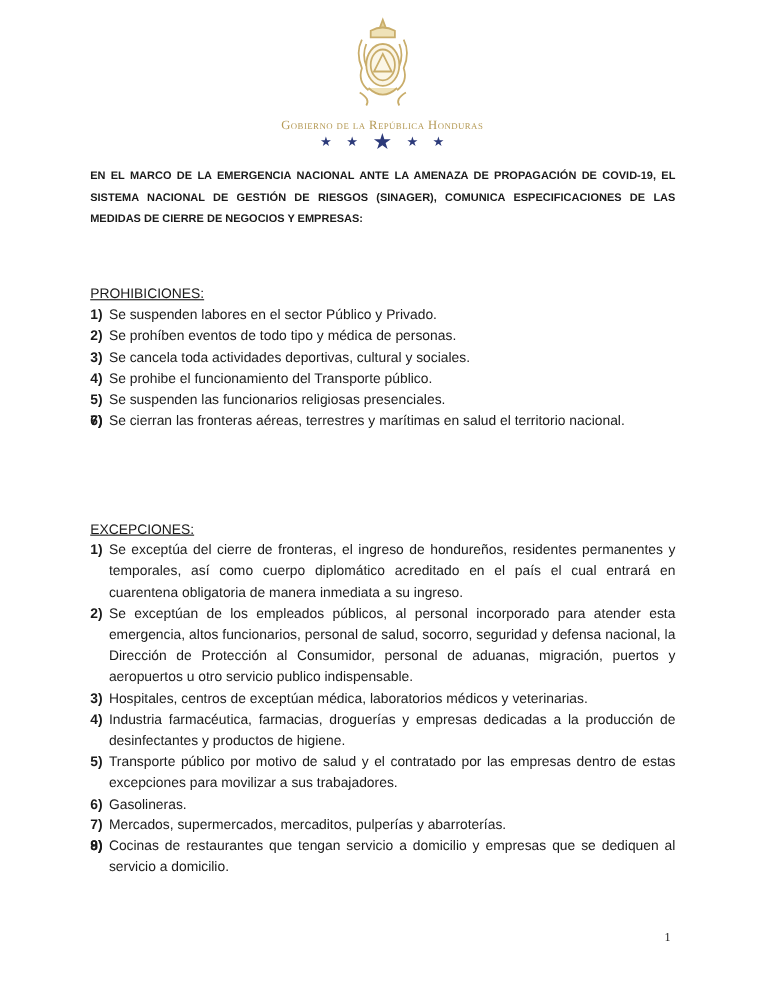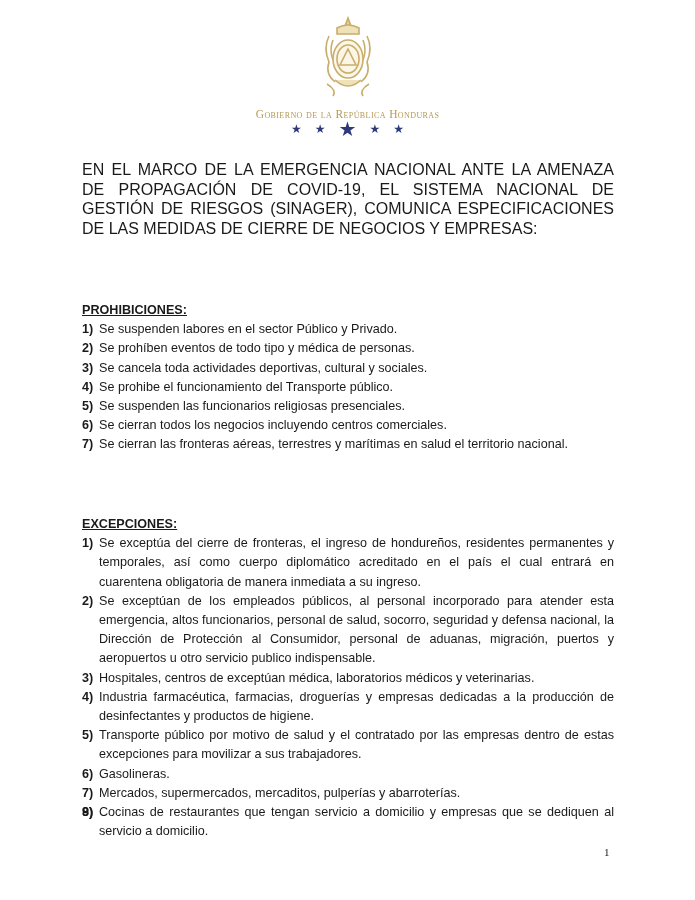--- a/index.html
+++ b/index.html
@@ -5,24 +5,24 @@
     html, body { margin: 0; padding: 0; background: #ffffff; }
     body { width: 695px; height: 900px; position: relative; overflow: hidden;
       font-family: "Liberation Sans", "DejaVu Sans", sans-serif; color: #1a1a1a; }
     .header { position: absolute; left: 0; top: 14px; width: 695px; text-align: center; }
     .crest { width: 66px; height: 86px; margin: 0 auto; display: block; }
     .gov-name { margin-top: 8px; font-family: "Liberation Serif", "DejaVu Serif", serif;
       font-variant: small-caps; font-size: 11.5px; letter-spacing: 0.4px; color: #b59a55; }
     .stars { margin-top: 2px; display: flex; justify-content: center; align-items: center; gap: 13px; color: #2c3a7a; }
     .stars span { font-size: 12px; line-height: 14px; }
     .stars span.big { font-size: 20px; }
-    .intro { position: absolute; left: 82px; top: 160px; width: 532px; font-weight: normal;
-      font-size: 16px; line-height: 19.5px; text-align: justify; text-align-last: left; }
+    .intro { position: absolute; left: 82px; top: 151px; width: 532px; font-weight: bold;
+      font-size: 10px; line-height: 19.5px; text-align: justify; text-align-last: left; }
     .section { position: absolute; left: 82px; width: 532px; font-size: 12.6px; line-height: 19.2px; }
-    .section-title { font-weight: bold; text-decoration: underline; margin-bottom: 0; margin-top: 43px; }
+    .section-title { font-weight: normal; text-decoration: underline; margin-bottom: 0; }
     ol.items { list-style: none; margin: 0; padding: 0; }
     ol.items li { position: relative; padding-left: 17px; text-align: justify; }
     ol.items li .num { position: absolute; left: 0; top: 0; font-weight: bold; }
     .page-num { position: absolute; left: 604px; top: 846px; font-family: "Liberation Serif", serif; font-size: 11px; }
   </style>
 </head>
 <body>
 
 <div class="header">
   <svg class="crest" viewBox="0 0 66 86">
@@ -53,21 +53,21 @@
 <div class="intro">EN EL MARCO DE LA EMERGENCIA NACIONAL ANTE LA AMENAZA DE PROPAGACIÓN DE COVID-19, EL SISTEMA NACIONAL DE GESTIÓN DE RIESGOS (SINAGER), COMUNICA ESPECIFICACIONES DE LAS MEDIDAS DE CIERRE DE NEGOCIOS Y EMPRESAS:</div>
 
 <div class="section" style="top:258px;">
   <div class="section-title">PROHIBICIONES:</div>
   <ol class="items">
     <li><span class="num">1)</span><span>Se suspenden labores en el sector Público y Privado.</span></li>
     <li><span class="num">2)</span><span>Se prohíben eventos de todo tipo y médica de personas.</span></li>
     <li><span class="num">3)</span><span>Se cancela toda actividades deportivas, cultural y sociales.</span></li>
     <li><span class="num">4)</span><span>Se prohibe el funcionamiento del Transporte público.</span></li>
     <li><span class="num">5)</span><span>Se suspenden las funcionarios religiosas presenciales.</span></li>
-    <li><span class="num">6)</span><span>Se cierran todos los negocios incluyendo centros comerciales.</span></li>
+    <li><span class="num">6)</span></li>
     <li><span class="num">7)</span><span>Se cierran las fronteras aéreas, terrestres y marítimas en salud el territorio nacional.</span></li>
   </ol>
 </div>
 
 <div class="section" style="top:472px;">
   <div class="section-title">EXCEPCIONES:</div>
   <ol class="items">
     <li><span class="num">1)</span><span>Se exceptúa del cierre de fronteras, el ingreso de hondureños, residentes permanentes y temporales, así como cuerpo diplomático acreditado en el país el cual entrará en cuarentena obligatoria de manera inmediata a su ingreso.</span></li>
     <li><span class="num">2)</span><span>Se exceptúan de los empleados públicos, al personal incorporado para atender esta emergencia, altos funcionarios, personal de salud, socorro, seguridad y defensa nacional, la Dirección de Protección al Consumidor, personal de aduanas, migración, puertos y aeropuertos u otro servicio publico indispensable.</span></li>
     <li><span class="num">3)</span><span>Hospitales, centros de exceptúan médica, laboratorios médicos y veterinarias.</span></li>

